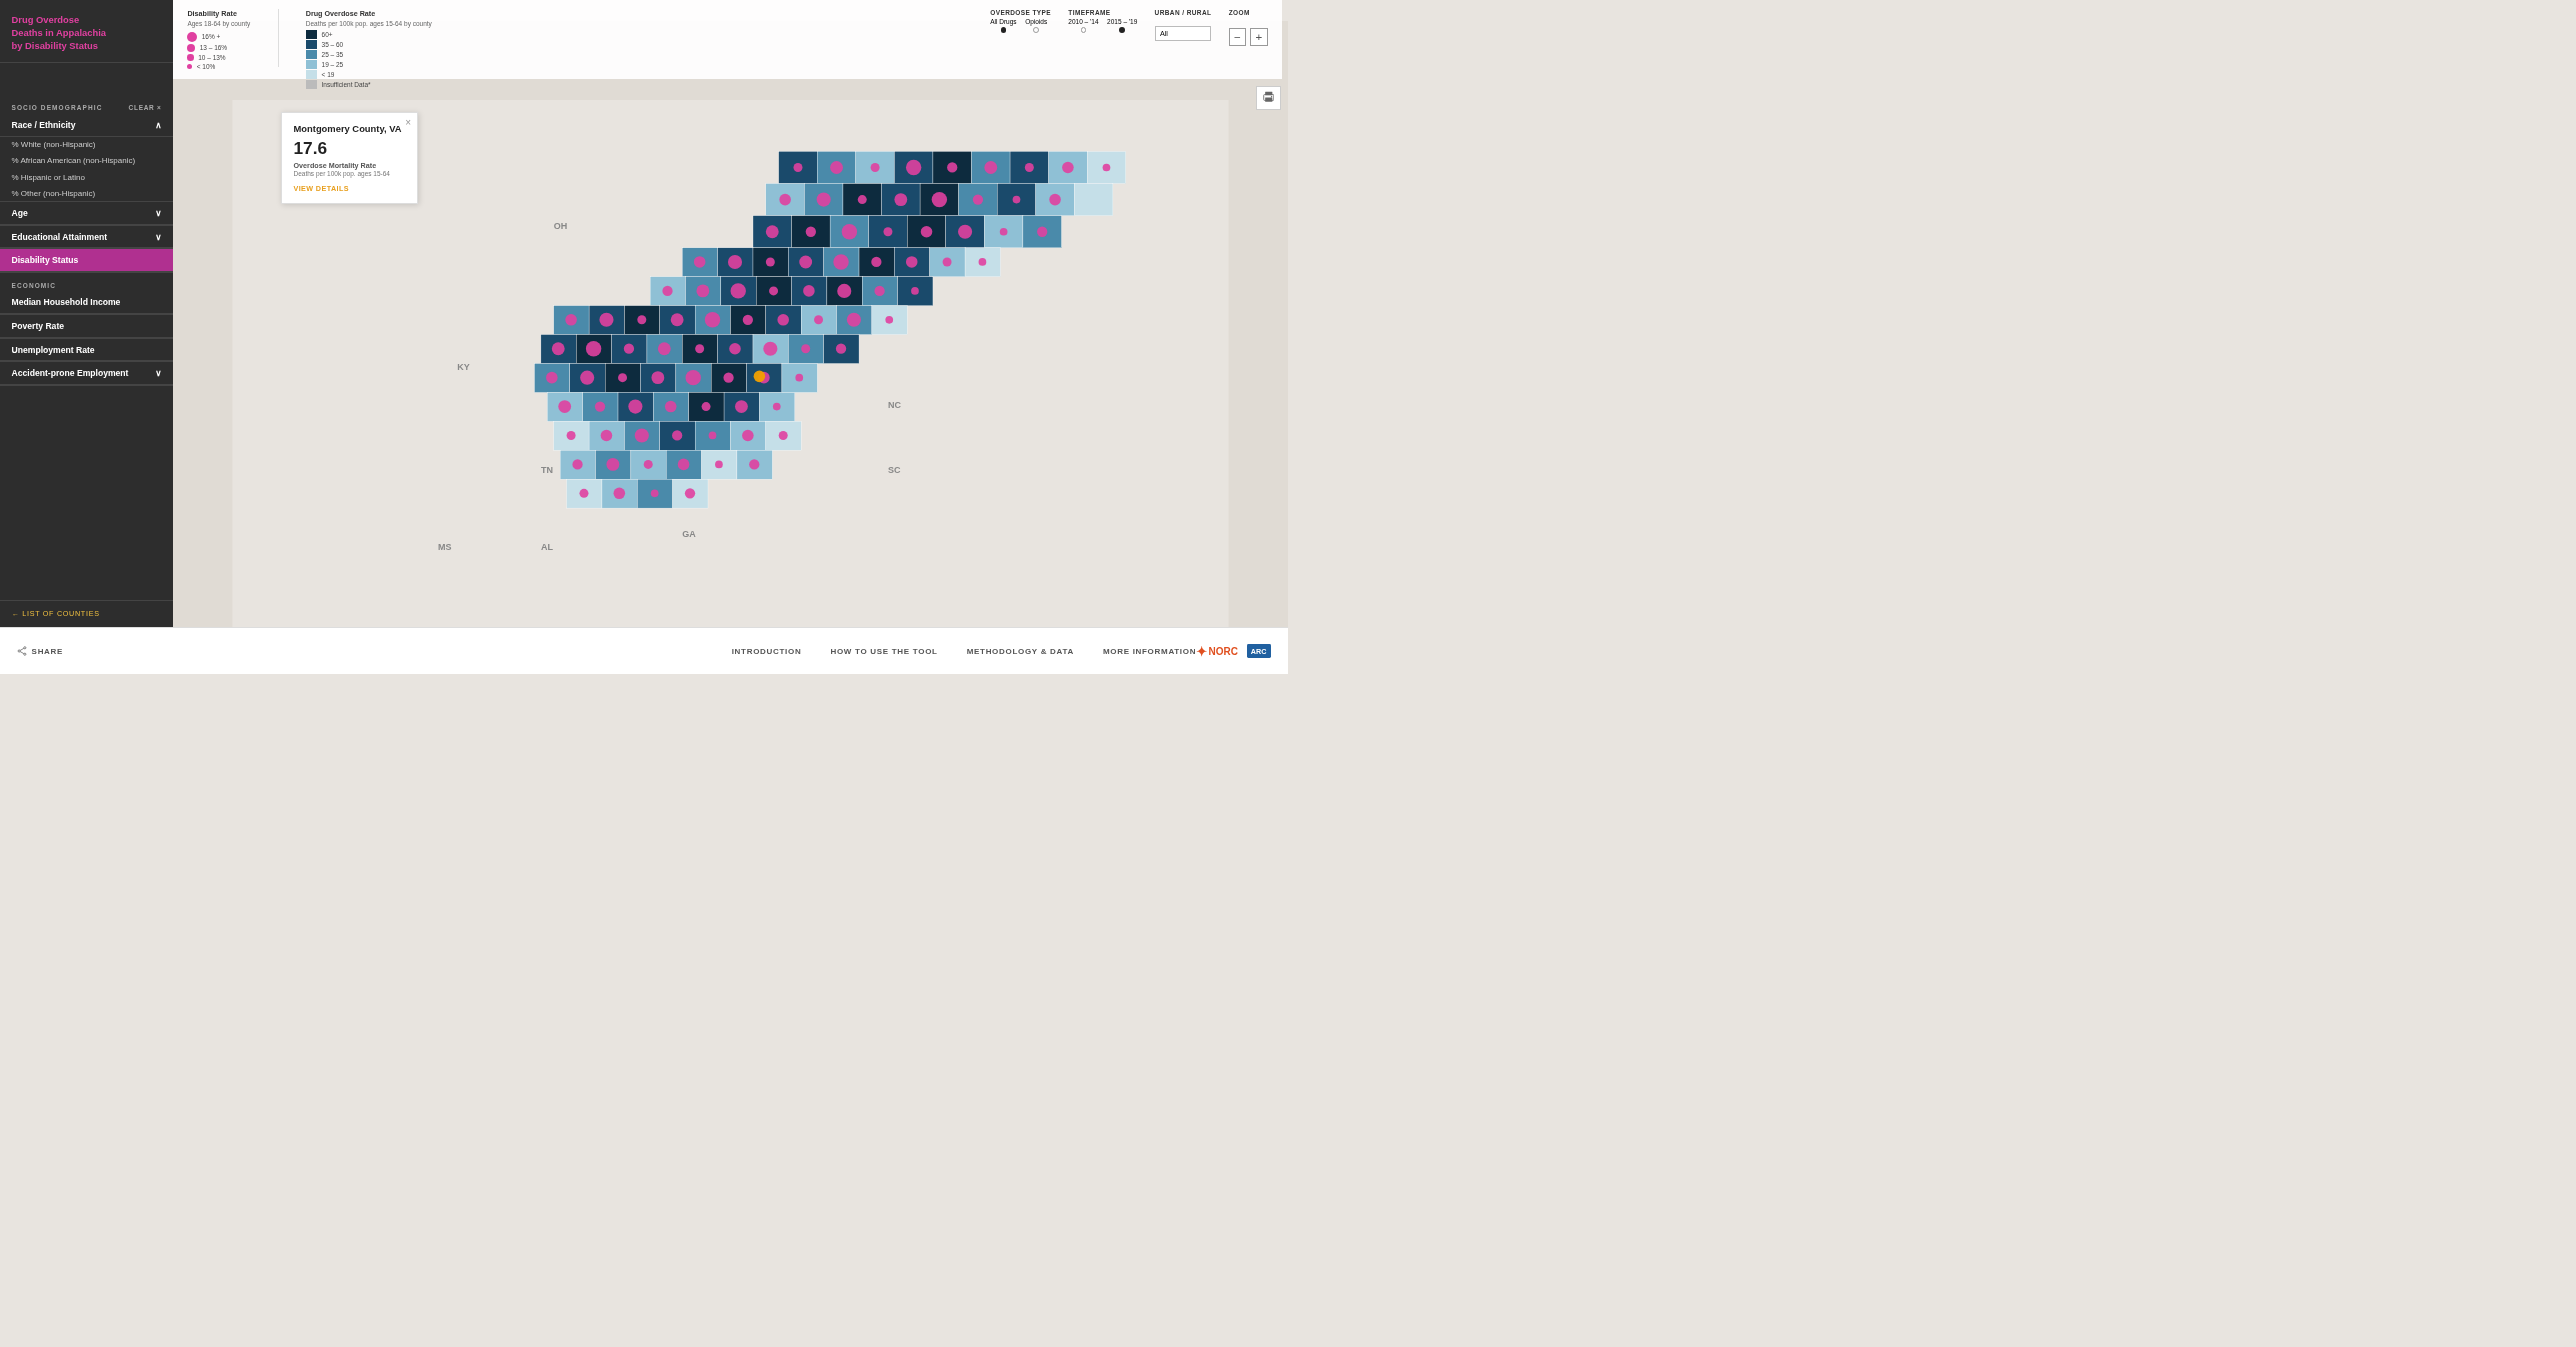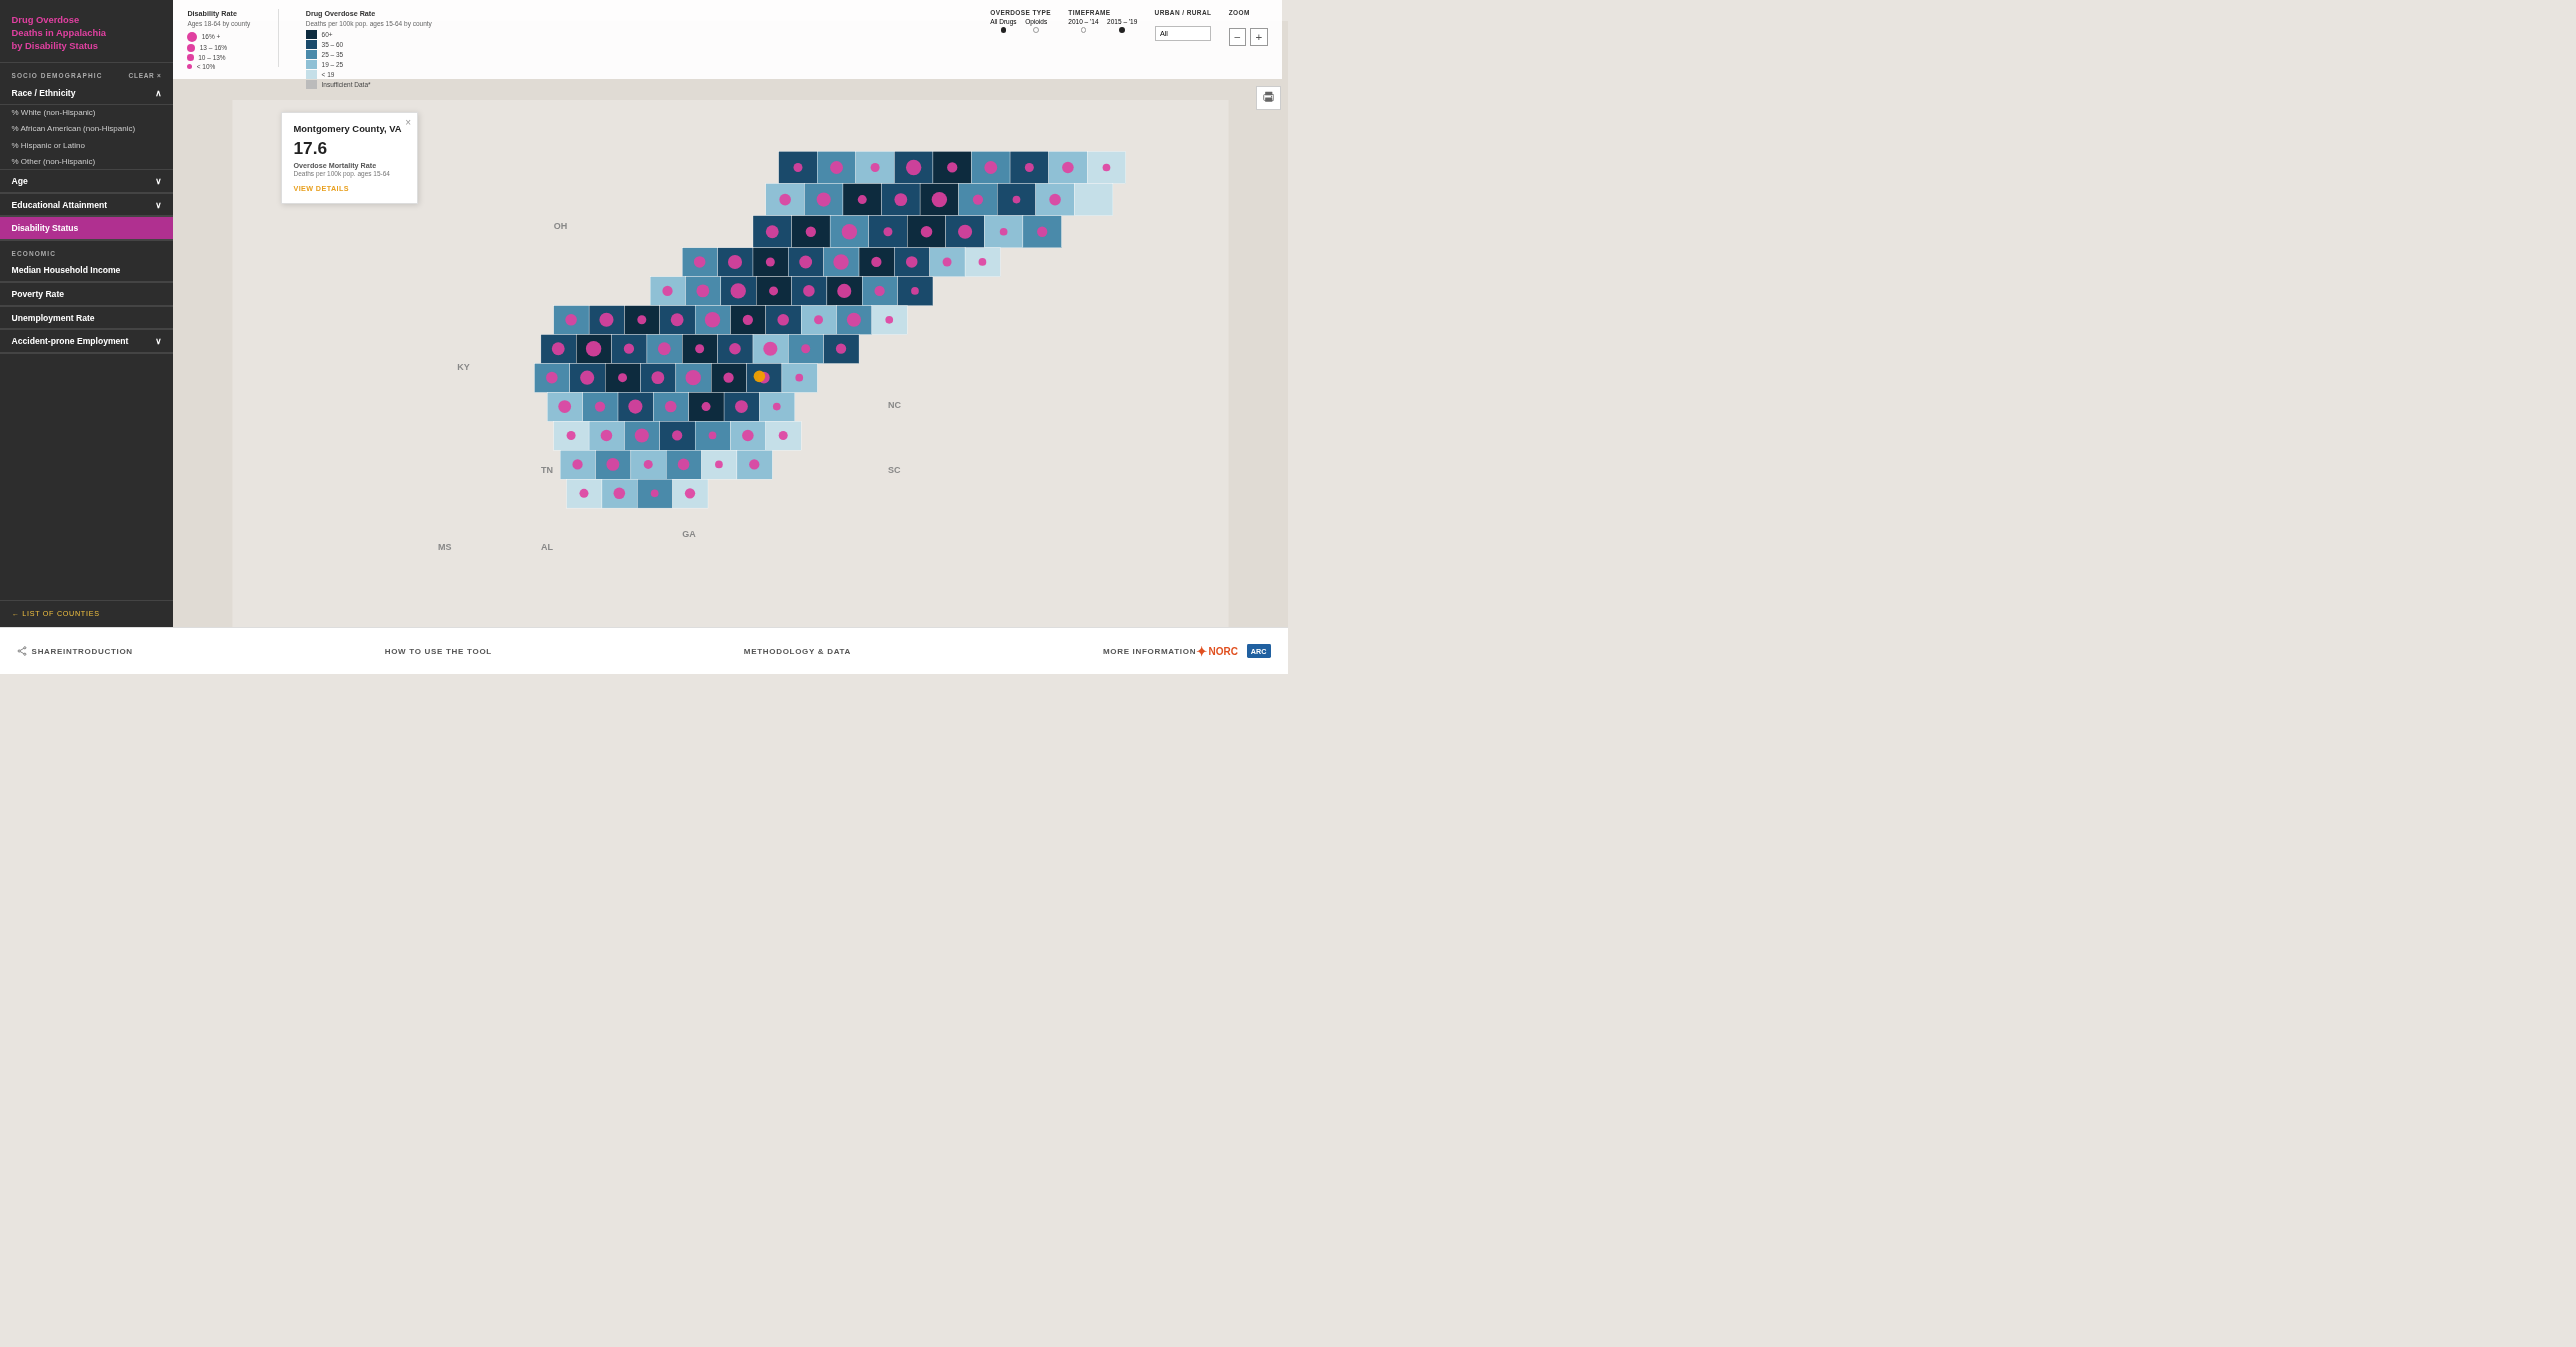--- a/index.html
+++ b/index.html
@@ -59,21 +59,21 @@
       background: #fff; display: flex; align-items: center;
       justify-content: space-between; padding: 0 17.3px;
       border-top: 0.7px solid #ddd; z-index: 10;
     }
     .bottom-share {
       display: flex; align-items: center; gap: 4.3px;
       font-size: 8px; font-weight: 700; color: #555; cursor: pointer;
       text-transform: uppercase; letter-spacing: 0.7px;
     }
     .bottom-nav {
-      display: flex; gap: 29px; flex: 1; justify-content: space-between;
+      display: flex; gap: 29px; flex: 1; justify-content: flex-end;
     }
     .bottom-nav-item {
       font-size: 8px; font-weight: 700; color: #555; cursor: pointer;
       text-transform: uppercase; letter-spacing: 0.7px;
     }
     .bottom-logos {
       display: flex; align-items: center; gap: 8.6px;
     }
     .norc-logo {
       font-size: 13px; font-weight: 700; color: #e05020;
@@ -167,21 +167,21 @@
 <div id="sidebar">
   <div id="sidebar-title">
     <h1>
       <span>Drug Overdose</span><br>
       <span>Deaths in Appalachia</span><br>
       <span>by</span>
       <span style="color:#e040a0">Disability Status</span>
     </h1>
   </div>
 
-  <div style="padding: 0;">
+  <div style="padding: 0; margin-top: 32px;">
     <div class="sidebar-section-label">
       <span>SOCIO DEMOGRAPHIC</span>
       <span class="clear-btn">CLEAR ×</span>
     </div>
 
     <div class="sidebar-category">
       <span>Race / Ethnicity</span>
       <span>∧</span>
     </div>
     <div>

